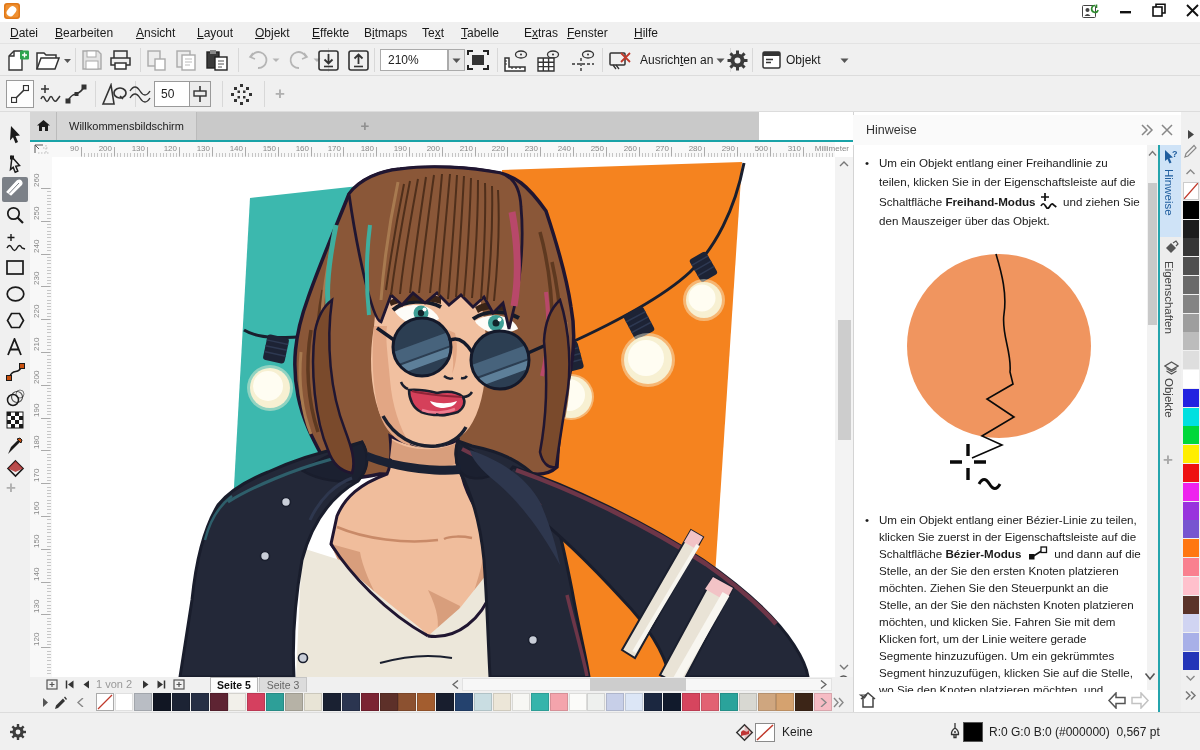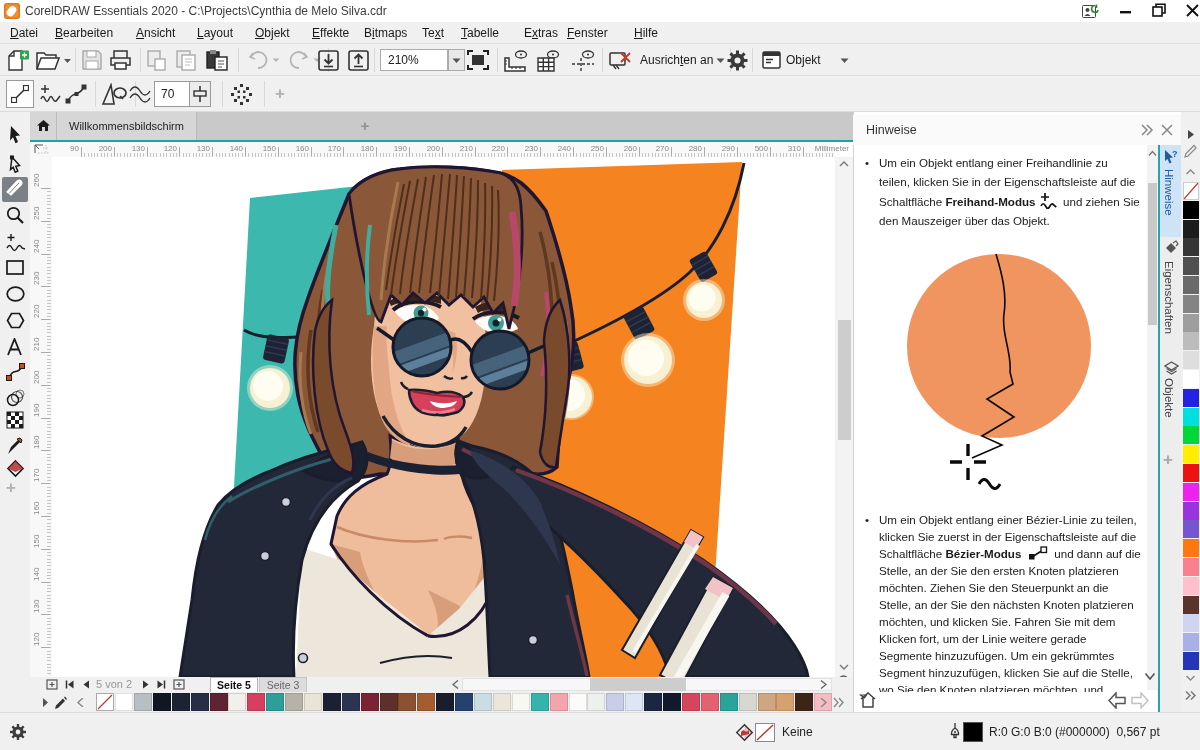--- a/index.html
+++ b/index.html
@@ -4,21 +4,21 @@
 *{margin:0;padding:0;box-sizing:border-box;}
 html,body{width:1200px;height:750px;overflow:hidden;background:#fff;font-family:"Liberation Sans",sans-serif;}
 #app{position:relative;width:1200px;height:750px;}
 .abs{position:absolute;}
 #titlebar{left:0;top:0;width:1200px;height:22px;background:#fff;font-size:12px;color:#3c3c3c;}
 #title-text{position:absolute;left:25px;top:4px;}
 #menubar{left:0;top:22px;width:1200px;height:22px;background:#f0f0f0;font-size:12px;color:#1a1a1a;border-bottom:1px solid #e3e3e3;}
 .mi{position:absolute;top:4px;}
 #toolbar{left:0;top:44px;width:1200px;height:32px;background:#f0f0f0;border-bottom:1px solid #dcdcdc;}
 #propbar{left:0;top:76px;width:1200px;height:36px;background:#f0f0f0;border-bottom:1px solid #dcdcdc;}
-#tabrow{left:30px;top:112px;width:823px;height:30px;background:#c9c9c9;}
+#tabrow{left:30px;top:112px;width:729px;height:30px;background:#c9c9c9;}
 .doctab{position:absolute;top:0;height:28px;font-size:11.5px;color:#222;text-align:center;line-height:28px;}
 #tealline{left:30px;top:140px;width:823px;height:2px;background:#1aa3a8;}
 #hruler{left:52px;top:142px;width:783px;height:15px;background:#f8f8f8;}
 #rulcorner{left:30px;top:142px;width:22px;height:15px;background:#f8f8f8;}
 #vruler{left:30px;top:157px;width:22px;height:520px;background:#f8f8f8;}
 #toolbox{left:0;top:112px;width:30px;height:600px;background:#f0f0f0;}
 #canvas{left:52px;top:157px;width:783px;height:520px;background:#ffffff;overflow:hidden;}
 #vscroll{left:835px;top:157px;width:18px;height:520px;background:#f3f3f3;}
 #vthumb{left:838px;top:320px;width:13px;height:120px;background:#cdcdcd;}
 #pagerow{left:30px;top:677px;width:823px;height:15px;background:#f0f0f0;font-size:11px;color:#555;}
@@ -40,21 +40,20 @@
 </style></head>
 <body>
 <div id="app">
 
 <div class="abs" id="titlebar">
   <svg class="ic" style="left:4px;top:3px" width="16" height="16" viewBox="0 0 16 16">
         <rect x="0" y="0" width="16" height="16" rx="3" fill="#e07818"></rect>
         <rect x="1.5" y="1.5" width="13" height="13" rx="2.2" fill="#f09030"></rect>
         <rect x="4" y="3" width="7.5" height="11" rx="3.7" transform="rotate(38 8 8)" fill="#fff"></rect>
       </svg>
-  <span id="title-text">CorelDRAW Essentials 2020 - C:\Projects\Cynthia de Melo Silva.cdr</span>
   <svg class="ic" style="left:1082px;top:4px" width="17" height="15" viewBox="0 0 17 15">
         <rect x="0.5" y="1.5" width="13" height="12" rx="1" fill="none" stroke="#444"></rect>
         <circle cx="5.5" cy="6" r="2" fill="#444"></circle>
         <path d="M2.5 12 q3-4 6 0z" fill="#444"></path>
         <path d="M13 1.5 a3.4 3.4 0 1 0 3.2 4.6" fill="none" stroke="#2e8b2e" stroke-width="1.6"></path>
         <line x1="14.5" y1="0.5" x2="14.5" y2="4" stroke="#2e8b2e" stroke-width="1.6"></line>
       </svg>
   <svg class="ic" style="left:1119px;top:4px" width="14" height="14" viewBox="0 0 14 14">
         <rect x="1" y="7" width="11" height="2.4" fill="#111"></rect>
       </svg>
@@ -233,21 +232,21 @@
       </svg>
       <div class="sep" style="left:95px;top:5px;height:26px"></div>
       <svg class="ic" style="left:101px;top:7px" width="26" height="23" viewBox="0 0 26 23">
         <path d="M2 21 L10 2 L13 21 Z" fill="none" stroke="#333" stroke-width="1.6"></path>
         <path d="M13 10 a6 5 0 1 1 0 0.01 M19 13 l3 3" fill="none" stroke="#333" stroke-width="1.6"></path>
       </svg>
       <div class="sep" style="left:135px;top:5px;height:26px"></div>
       <svg class="ic" style="left:129px;top:9px" width="22" height="18" viewBox="0 0 22 18">
         <path d="M1 6 q5-8 10 0 q5 8 10 0 M1 13 q5-8 10 0 q5 8 10 0" fill="none" stroke="#333" stroke-width="1.4"></path>
       </svg>
-      <div class="abs" style="left:154px;top:5px;width:36px;height:26px;background:#fff;border:1px solid #9a9a9a;font-size:12px;color:#222;line-height:25px;padding-left:6px">70</div>
+      <div class="abs" style="left:154px;top:5px;width:36px;height:26px;background:#fff;border:1px solid #9a9a9a;font-size:12px;color:#222;line-height:25px;padding-left:6px">50</div>
       <div class="abs" style="left:189px;top:5px;width:22px;height:26px;background:#ececec;border:1px solid #9a9a9a"><svg width="14" height="16" viewBox="0 0 14 16" style="margin:4px 0 0 3px">
           <line x1="7" y1="0" x2="7" y2="16" stroke="#333" stroke-width="1.6"></line>
           <rect x="1" y="5" width="12" height="5" fill="#ececec" stroke="#333" stroke-width="1.4"></rect>
         </svg></div>
       <div class="sep" style="left:222px;top:5px;height:26px"></div>
       <svg class="ic" style="left:230px;top:7px" width="24" height="24" viewBox="0 0 24 24">
         <g fill="#333">
           <rect x="10" y="1" width="3" height="3"></rect>
           <rect x="10" y="19" width="3" height="3"></rect>
           <rect x="1" y="10" width="3" height="3"></rect>
@@ -1006,21 +1005,21 @@
         <rect x="1" y="1" width="10" height="9" fill="none" stroke="#555" stroke-width="1.2"></rect>
         <path d="M6 3 v5 M3.5 5.5 h5" stroke="#555" stroke-width="1.2"></path>
       </svg>
       <svg class="ic" style="left:35px;top:3px" width="10" height="9" viewBox="0 0 10 9">
         <path d="M8.5 0.5 L3 4.5 L8.5 8.5z" fill="#333"></path>
         <line x1="1.5" y1="0.5" x2="1.5" y2="8.5" stroke="#333" stroke-width="1.5"></line>
       </svg>
       <svg class="ic" style="left:52px;top:3px" width="8" height="9" viewBox="0 0 8 9">
         <path d="M7 0.5 L1.5 4.5 L7 8.5z" fill="#333"></path>
       </svg>
-      <div class="abs" style="left:66px;top:1px;color:#999">5 von 2</div>
+      <div class="abs" style="left:66px;top:1px;color:#999">1 von 2</div>
       <svg class="ic" style="left:112px;top:3px" width="8" height="9" viewBox="0 0 8 9">
         <path d="M1 0.5 L6.5 4.5 L1 8.5z" fill="#333"></path>
       </svg>
       <svg class="ic" style="left:126px;top:3px" width="10" height="9" viewBox="0 0 10 9">
         <path d="M1.5 0.5 L7 4.5 L1.5 8.5z" fill="#333"></path>
         <line x1="8.5" y1="0.5" x2="8.5" y2="8.5" stroke="#333" stroke-width="1.5"></line>
       </svg>
       <svg class="ic" style="left:143px;top:2px" width="12" height="11" viewBox="0 0 12 11">
         <rect x="1" y="1" width="10" height="9" fill="none" stroke="#555" stroke-width="1.2"></rect>
         <path d="M6 3 v5 M3.5 5.5 h5" stroke="#555" stroke-width="1.2"></path>

